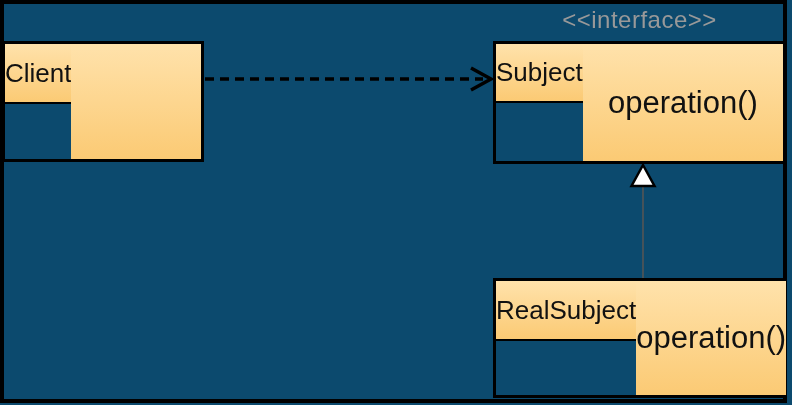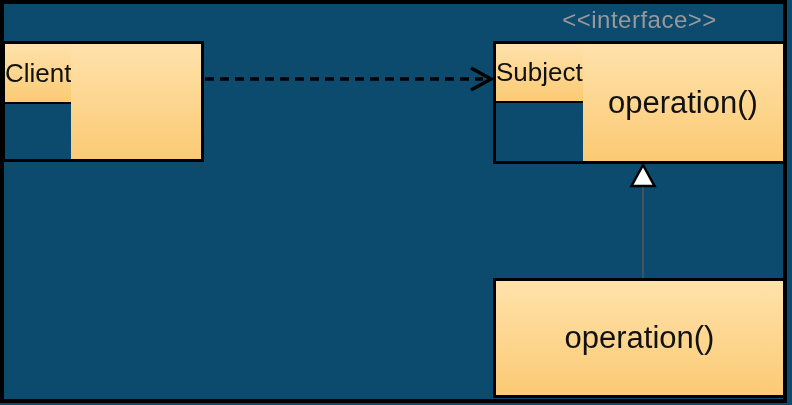--- a/index.html
+++ b/index.html
@@ -116,16 +116,17 @@
     <div class="compartment name divided">Client</div>
     <div class="compartment body"></div>
   </div>
 
   <div class="node node-subject">
     <div class="compartment name divided">Subject</div>
     <div class="compartment body operation">operation()</div>
   </div>
 
   <div class="node node-realsubject">
+    <div class="compartment name divided">RealSubject</div>
     <div class="compartment body operation">operation()</div>
   </div>
 
 </div>
 
 </body></html>

